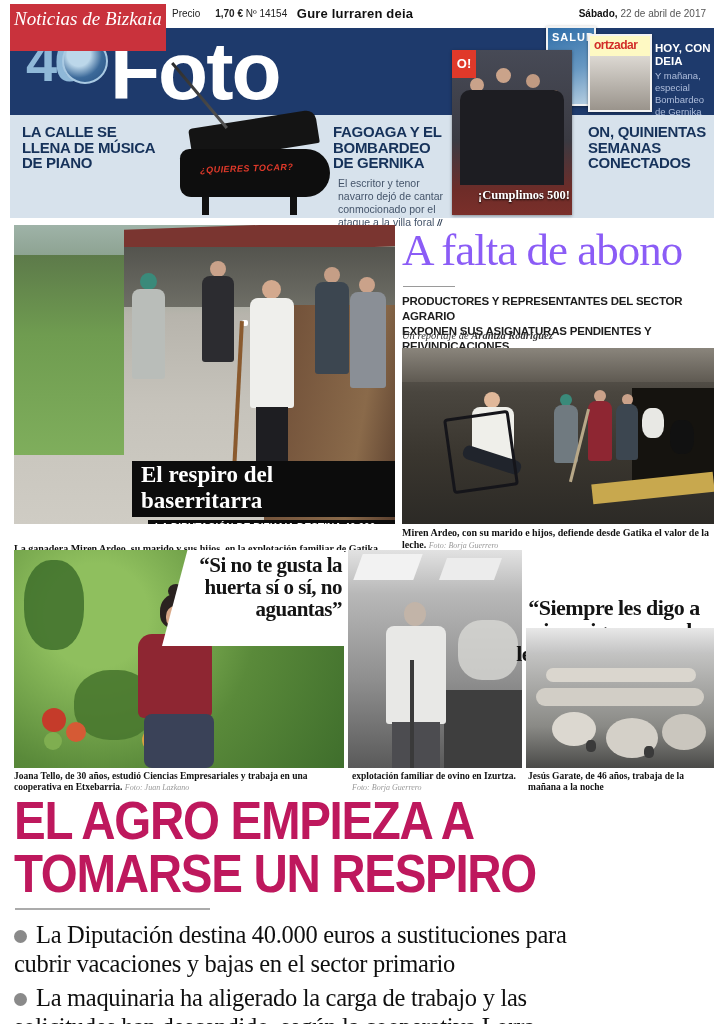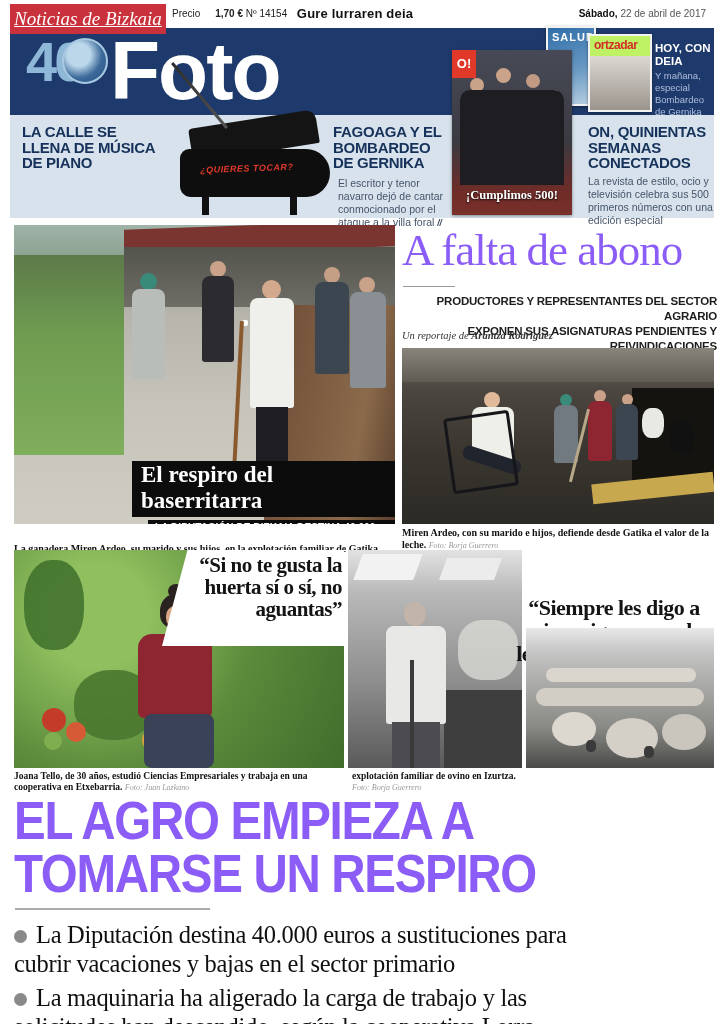--- a/index.html
+++ b/index.html
@@ -21,21 +21,21 @@
   .deia-title{color:#fff;font-weight:bold;font-size:82px;letter-spacing:-2px;line-height:.9;}
   .logo40{color:#8fb8d8;font-weight:bold;font-size:56px;letter-spacing:-3px;line-height:1;}
   .logo40-circle{width:42px;height:42px;border-radius:50%;
       background:radial-gradient(circle at 35% 35%,#bcd7ea 0 30%,#3c6a9a 60%,#274f80 100%);
       border:2px solid #a9c9e2;}
   .logo40-urte{color:#d6e4f2;font-size:8px;letter-spacing:2px;font-weight:bold;margin-top:28px;}
   .lidstick{width:3px;background:linear-gradient(#2c2c2c,#555);transform:rotate(-40deg);z-index:5;}
   .cover{border:2px solid #f2f2f2;box-shadow:0 1px 3px rgba(0,0,0,.4);overflow:hidden;}
   .cover-salud{background:linear-gradient(160deg,#2f6da8 0%,#6798c2 55%,#b9d0e2 100%);}
   .cover-salud .cv-t{color:#fff;font-weight:bold;font-size:11px;letter-spacing:1px;padding:3px 4px;}
-  .cover-ortz{background:#bef264;}
+  .cover-ortz{background:#fef9c3;}
   .cover-ortz .cv-t{color:#d22c28;font-weight:bold;font-size:12px;padding:2px 4px;letter-spacing:-.5px;}
   .cover-ortz .cv-photo{position:absolute;left:0;right:0;top:20px;bottom:0;
       background:linear-gradient(#dcd8d2,#9a948c);}
   .promo-t{color:#fff;font-weight:bold;font-size:11.5px;line-height:1.1;}
   .promo-x{color:#aebddb;font-size:9.5px;line-height:1.25;}
 
   
   .band{background:#d7e2ec;}
   .tz-title{color:#16325a;font-weight:bold;font-size:15px;line-height:1.04;letter-spacing:-.3px;}
   .tz-body{color:#44546a;font-size:10.5px;line-height:1.24;}
@@ -59,21 +59,21 @@
       padding:2px 7px;display:inline-block;}
   .caption{font-family:"Liberation Serif",serif;font-weight:bold;font-size:10px;color:#111;line-height:1.2;}
   .credit{font-family:"Liberation Serif",serif;font-weight:normal;font-style:italic;
       font-size:8px;color:#999;}
 
   
   .quote{font-family:"Liberation Serif",serif;font-weight:bold;color:#141414;line-height:1.05;
       letter-spacing:-.5px;}
 
   
-  .big-head{font-weight:bold;font-size:54px;color:#8b5cf6;line-height:.98;letter-spacing:-1.5px;}
+  .big-head{font-weight:bold;font-size:54px;color:#be185d;line-height:.98;letter-spacing:-1.5px;}
   .big-head .sq{display:inline-block;transform:scaleX(.88);transform-origin:left;white-space:nowrap;}
   .bullet-p{font-family:"Liberation Serif",serif;font-size:24.5px;color:#0f0f0f;
       line-height:1.2;letter-spacing:-.3px;margin:0 0 4px 0;}
   .bullet-dot{display:inline-block;width:13px;height:13px;border-radius:50%;background:#8a8a8a;
       margin-right:9px;}
 </style>
 </head>
 <body>
 
 <div id="page">
@@ -106,21 +106,21 @@
     </div>
     <div class="abs cover cover-ortz" style="left:578px;top:6px;width:60px;height:74px;z-index:3;">
       <div class="cv-t">ortzadar</div>
       <div class="cv-photo"></div>
     </div>
 
     <div class="abs promo-t" style="left:645px;top:14px;width:58px;">HOY, CON DEIA</div>
     <div class="abs promo-x" style="left:645px;top:42px;width:56px;">Y mañana, especial Bombardeo de Gernika</div>
   </div>
 
-  <div class="abs brandbox" style="left:10px;top:4px;width:156px;height:30px;text-decoration:underline;">Noticias de Bizkaia</div>
+  <div class="abs brandbox" style="left:10px;top:4px;width:156px;height:47px;">Noticias de Bizkaia</div>
 
   <div class="abs band" style="left:10px;top:115px;width:704px;height:103px;">
 
     <div class="abs tz-title" style="left:12px;top:9px;width:138px;">LA CALLE SE LLENA DE MÚSICA DE PIANO</div>
 
     <div class="abs" style="left:162px;top:0;width:168px;height:103px;">
       <div class="abs" style="left:38px;top:10px;width:10px;height:10px;border-radius:50%;background:#d8a888;"></div>
       <div class="abs" style="left:33px;top:19px;width:20px;height:14px;border-radius:4px;background:#7aaac8;"></div>
       <div class="abs" style="left:18px;top:4px;width:128px;height:34px;background:#141414;transform:rotate(-9deg);border-radius:4px 10px 2px 2px;"></div>
       <div class="abs" style="left:8px;top:34px;width:150px;height:48px;background:#0e0e0e;border-radius:10px 26px 26px 12px;"></div>
@@ -129,33 +129,32 @@
       <div class="abs" style="left:28px;top:48px;width:120px;color:#e0392a;font-style:italic;font-weight:bold;font-size:9px;letter-spacing:.5px;transform:rotate(-2deg);">¿QUIERES TOCAR?</div>
     </div>
 
     <div class="abs tz-title" style="left:323px;top:9px;width:112px;">FAGOAGA Y EL BOMBARDEO DE GERNIKA</div>
     <div class="abs tz-body" style="left:328px;top:62px;width:112px;">
       <span>El escritor y tenor navarro dejó de cantar conmocionado por el ataque a la villa foral</span>
       <span class="tz-ref">// P.60-61</span>
     </div>
 
     <div class="abs tz-title" style="left:578px;top:9px;width:130px;">ON, QUINIENTAS SEMANAS CONECTADOS</div>
-    <div class="abs tz-body" style="left:578px;top:60px;width:128px;">La revista de estilo, ocio y televisión celebra sus 500 primeros números con una edición especial</div>
   </div>
 
   <div class="abs photo" style="left:452px;top:50px;width:120px;height:165px;z-index:4;
        background:linear-gradient(#474a56 0%,#3a3a42 55%,#6e2c28 85%,#7a2f2a 100%);
        box-shadow:0 1px 3px rgba(0,0,0,.4);">
     <div class="abs" style="left:18px;top:28px;width:14px;height:14px;border-radius:50%;background:#c9a28a;"></div>
     <div class="abs" style="left:44px;top:18px;width:15px;height:15px;border-radius:50%;background:#caa38a;"></div>
     <div class="abs" style="left:74px;top:24px;width:14px;height:14px;border-radius:50%;background:#c09a82;"></div>
     <div class="abs" style="left:96px;top:40px;width:13px;height:13px;border-radius:50%;background:#caa28a;"></div>
     <div class="abs" style="left:8px;top:40px;width:104px;height:95px;border-radius:10px 10px 0 0;background:#1d1d22;"></div>
     <div class="abs" style="left:0;top:0;width:24px;height:28px;background:#e0392a;color:#fff;font-weight:bold;font-size:13px;text-align:center;line-height:28px;">O!</div>
-    <div class="abs" style="left:0;bottom:12px;width:120px;text-align:center;color:#fff;
+    <div class="abs" style="left:12px;bottom:12px;width:120px;text-align:center;color:#fff;
          font-family:'Liberation Serif',serif;font-weight:bold;font-size:12.5px;text-shadow:0 1px 2px #000;margin-top:45px;">¡Cumplimos 500!</div>
   </div>
 
   <div class="abs photo" style="left:14px;top:225px;width:381px;height:299px;
        background:linear-gradient(180deg,#9fb3a8 0%,#8aa08e 12%,#b7b4ac 30%,#c6c3bb 60%,#cfccc4 100%);">
     <div class="abs" style="left:110px;top:0;width:271px;height:26px;background:#7a3530;transform:skewY(-2deg);"></div>
     <div class="abs" style="left:110px;top:22px;width:271px;height:60px;background:linear-gradient(#54544e,#6e6e66);"></div>
     <div class="abs" style="left:0;top:30px;width:110px;height:200px;background:linear-gradient(#5d7a4a,#6f9c50 40%,#7fae5c);"></div>
     <div class="abs" style="left:250px;top:80px;width:131px;height:219px;background:linear-gradient(100deg,#6b4a35,#8a6a4a 70%,#5a3f2e);"></div>
 
@@ -183,21 +182,21 @@
       
     </div>
   </div>
   <div class="abs caption" style="left:14px;top:527px;width:383px;margin-top:16px;">
     <span>La ganadera Miren Ardeo, su marido y sus hijos, en la explotación familiar de Gatika.</span>
     <span class="credit">Foto: Borja Guerrero</span>
   </div>
 
   <div class="abs headline-serif" style="left:402px;top:228px;width:315px;">A falta de abono</div>
   <div class="abs rule" style="left:403px;top:286px;width:52px;height:1px;"></div>
-  <div class="abs subhead" style="left:402px;top:294px;width:315px;text-align:right;">
+  <div class="abs subhead" style="left:402px;top:294px;width:315px;">
     <div>PRODUCTORES Y REPRESENTANTES DEL SECTOR AGRARIO</div>
     <div>EXPONEN SUS ASIGNATURAS PENDIENTES Y REIVINDICACIONES</div>
   </div>
   <div class="abs byline" style="left:402px;top:330px;">
     <span>Un reportaje de</span>
     <b>Arantza Rodríguez</b>
   </div>
 
   <div class="abs photo" style="left:402px;top:348px;width:312px;height:176px;
        background:linear-gradient(180deg,#6a655e 0%,#4a463f 25%,#3a362f 60%,#2c2a26 100%);">
@@ -271,20 +270,21 @@
   </div>
 
   <div class="abs caption" style="left:14px;top:771px;width:334px;font-size:9.5px;">
     <span>Joana Tello, de 30 años, estudió Ciencias Empresariales y trabaja en una cooperativa en Etxebarria.</span>
     <span class="credit">Foto: Juan Lazkano</span>
   </div>
   <div class="abs caption" style="left:352px;top:771px;width:170px;font-size:9.5px;">
     <span>explotación familiar de ovino en Izurtza.</span>
     <span class="credit">Foto: Borja Guerrero</span>
   </div>
+  <div class="abs caption" style="left:528px;top:771px;width:188px;font-size:9.5px;">Jesús Garate, de 46 años, trabaja de la mañana a la noche</div>
 
   <div class="abs big-head" style="left:14px;top:794px;">
     <div><span class="sq">EL AGRO EMPIEZA A</span></div>
     <div><span class="sq">TOMARSE UN RESPIRO</span></div>
   </div>
   <div class="abs rule" style="left:15px;top:908px;width:195px;height:2px;background:#ababab;"></div>
 
   <div class="abs" style="left:14px;top:920px;width:556px;">
     <p class="bullet-p"><span class="bullet-dot"></span><span>La Diputación destina 40.000 euros a sustituciones para cubrir vacaciones y bajas en el sector primario</span></p>
     <p class="bullet-p"><span class="bullet-dot"></span><span>La maquinaria ha aligerado la carga de trabajo y las solicitudes han descendido, según la cooperativa Lorra</span></p>

